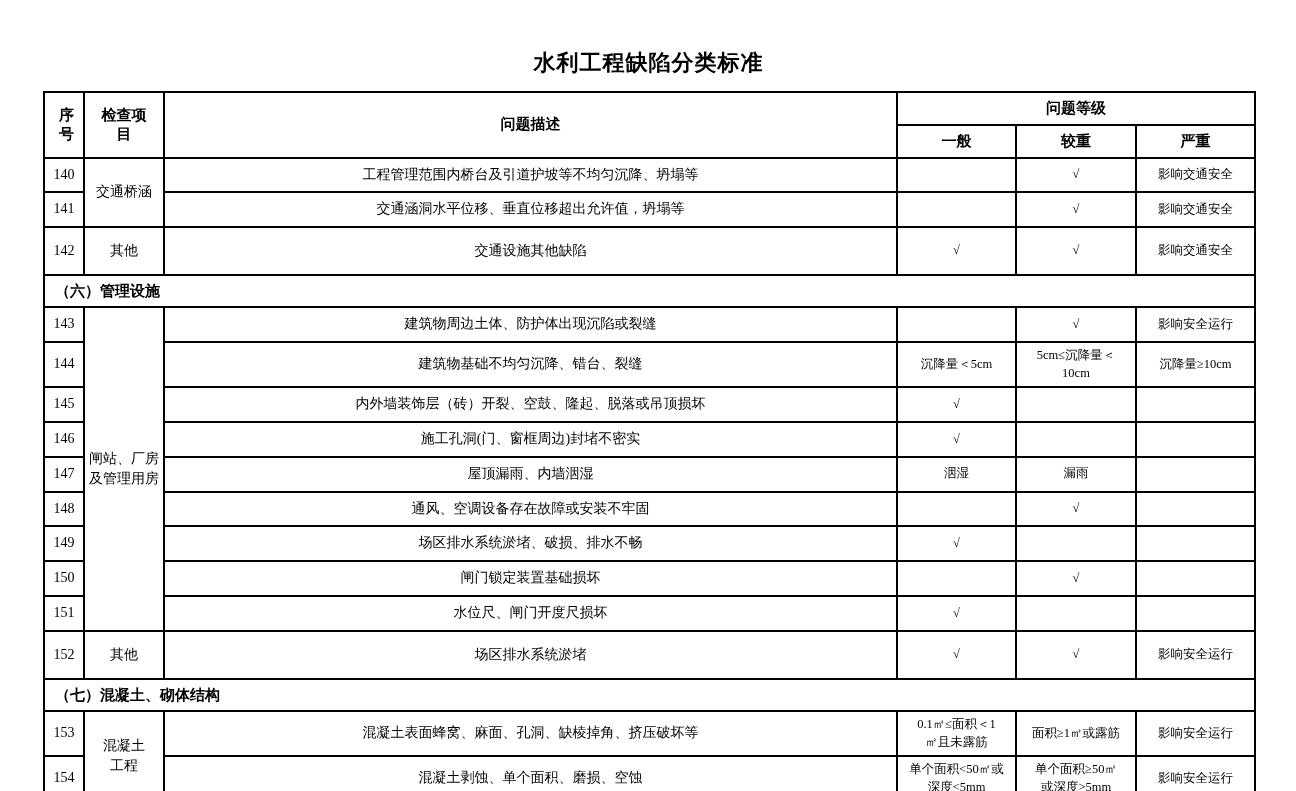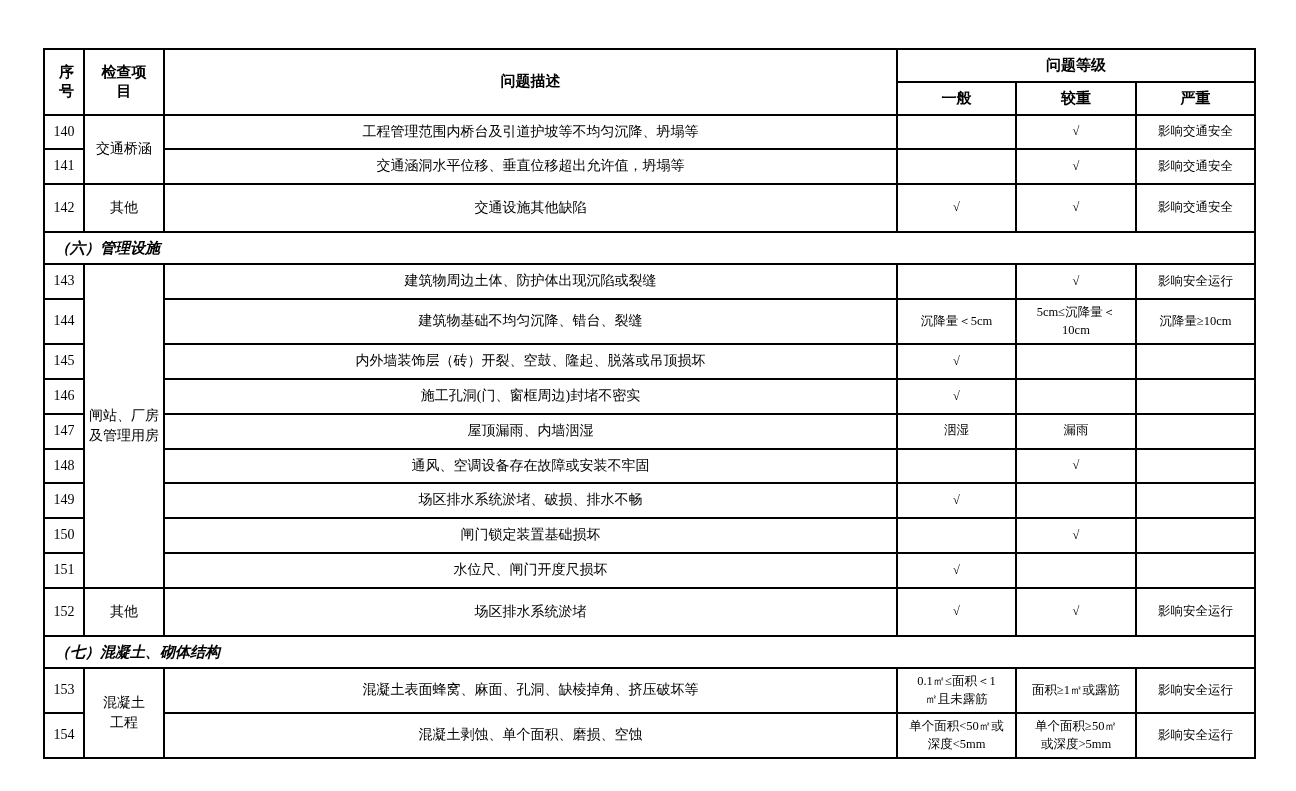--- a/index.html
+++ b/index.html
@@ -41,27 +41,27 @@
   td.item  { text-align: center; font-size: 14px; padding: 13px 2px; line-height: 1.45; white-space: pre-line; }
   td.desc  { text-align: center;   font-size: 14px; padding: 8px 8px; line-height: 1.2; }
   td.grade { text-align: center; font-size: 12.5px; padding: 4px 3px; line-height: 1.4; white-space: pre-line; }
   td.section {
     font-family: "Liberation Sans", "DejaVu Sans", sans-serif;
     font-weight: bold;
     font-size: 15px;
     text-align: left;
     padding: 6px 10px;
     line-height: 1.2;
-    font-style: italic;
   }
 </style>
 </head>
 <body>
 
 <div class="page">
+  <div class="title">水利工程缺陷分类标准</div>
 
   <table class="std">
     <colgroup>
       <col style="width:40px">
       <col style="width:80px">
       <col style="width:733px">
       <col style="width:119px">
       <col style="width:120px">
       <col style="width:119px">
     </colgroup>

